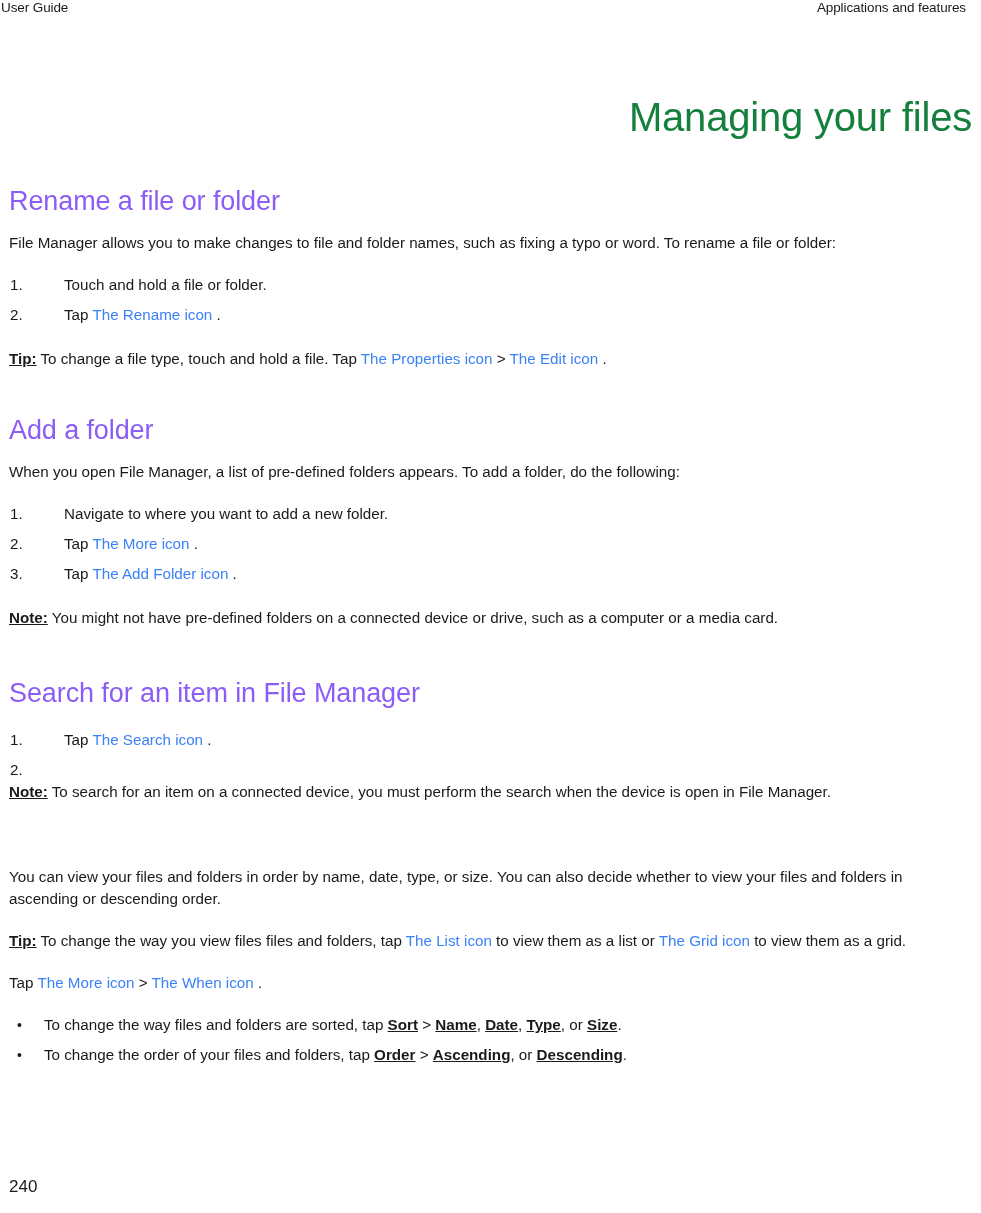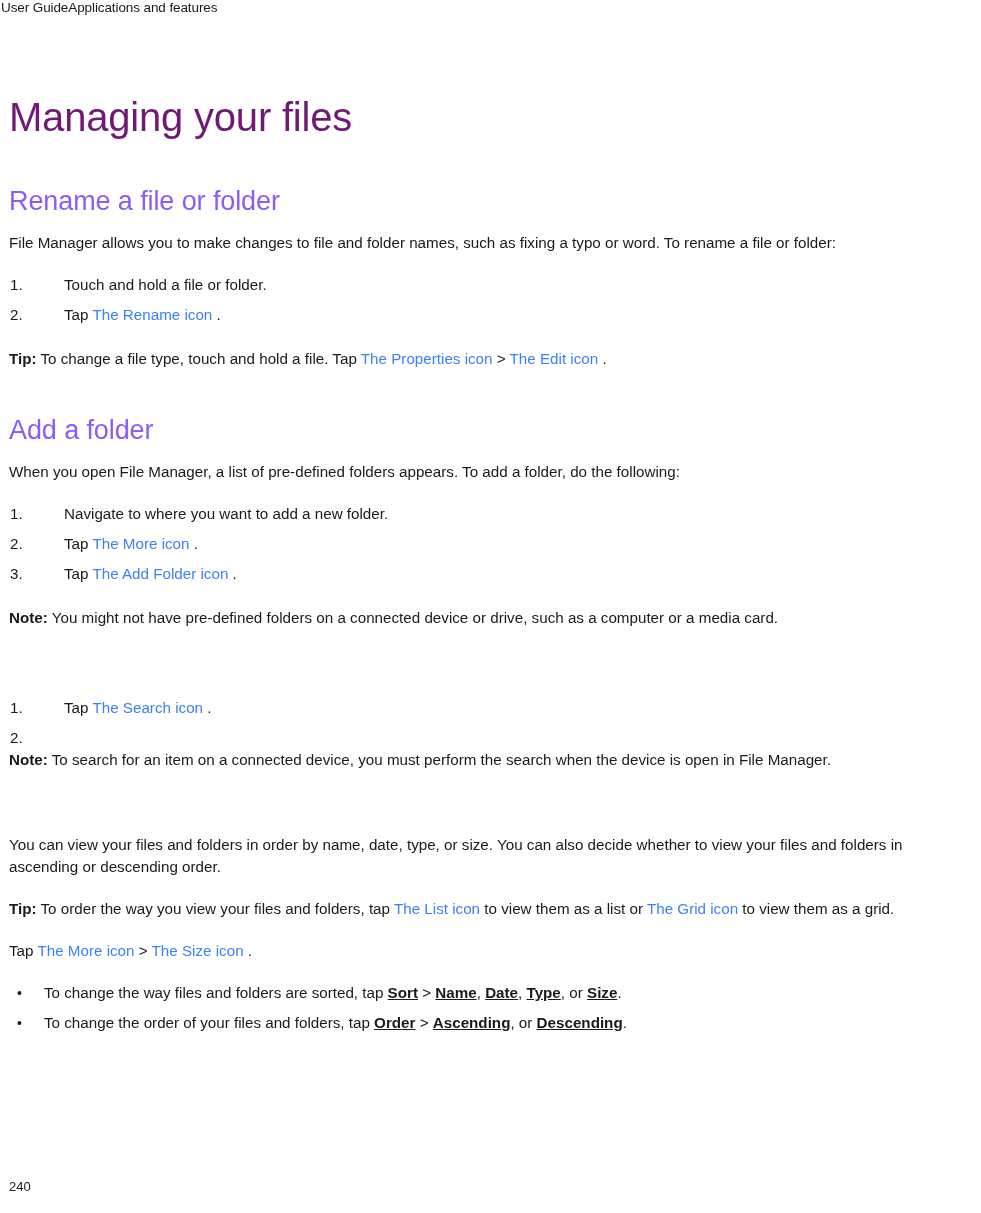--- a/index.html
+++ b/index.html
@@ -25,20 +25,21 @@
   }
 
   
   .running-header {
     position: absolute;
     top: 0px;
     left: 0px;
     width: 981px;
     height: 24px;
     display: flex;
+    justify-content: space-between;
     align-items: flex-start;
     font-size: 13.5px;
     line-height: 16px;
     color: #1a1a1a;
     letter-spacing: -0.1px;
   }
   .running-header .hdr-left  { padding-left: 1px; }
   .running-header .hdr-right { padding-right: 15px; text-align: right; }
 
   
@@ -50,41 +51,42 @@
   }
 
   
   h1.doc-title {
     font-size: 40px;
     font-weight: 300;
     line-height: 46px;
     margin: 0;
     padding: 0;
     letter-spacing: -0.2px;
-    color: #701a75;
+    color: #15803d;
+    text-align: right;
   }
   h2.section-title {
     font-size: 27px;
     font-weight: 300;
     line-height: 32px;
     margin: 0;
     padding: 0;
     letter-spacing: -0.1px;
     color: #8b5cf6;
   }
 
   
   p.body-text {
     font-size: 15.2px;
     line-height: 22px;
     margin: 0;
     padding: 0;
     color: #1a1a1a;
   }
-  .lead-label { font-weight: bold; }
+  .lead-label { font-weight: bold; text-decoration: underline; }
 
   
   ol.steps, ul.bullets {
     margin: 0;
     padding: 0;
     list-style: none;
   }
   ol.steps > li {
     position: relative;
     font-size: 15.2px;
@@ -135,21 +137,21 @@
   .sp-after-p    { height: 20px; }
   .sp-after-list { height: 22px; }
   .sp-after-tip  { height: 44px; }
   .sp-after-note { height: 48px; }
 
   
   .page-number {
     position: absolute;
     left: 9px;
     bottom: 18px;
-    font-size: 13px;
+    font-size: 17px;
     line-height: 17px;
     color: #1a1a1a;
   }
 </style>
 </head>
 <body>
 
 <div class="page">
 
   <div class="running-header">
@@ -201,20 +203,21 @@
         <span class="step-num">3.</span><span>Tap </span><span class="icon-ref">The Add Folder icon</span><span> .</span>
       </li>
     </ol>
 
     <div class="blk sp-after-list"></div>
 
     <p class="body-text"><span class="lead-label">Note:</span><span> You might not have pre-defined folders on a connected device or drive, such as a computer or a media card.</span></p>
 
     <div class="blk sp-after-note"></div>
 
+    <h2 class="section-title">Search for an item in File Manager</h2>
     <div class="blk sp-after-p"></div>
 
     <ol class="steps">
       <li>
         <span class="step-num">1.</span><span>Tap </span><span class="icon-ref">The Search icon</span><span> .</span>
       </li>
       <li>
         <span class="step-num">2.</span>
       </li>
     </ol>
@@ -222,25 +225,25 @@
     <div class="blk sp-after-list"></div>
 
     <p class="body-text"><span class="lead-label">Note:</span><span> To search for an item on a connected device, you must perform the search when the device is open in File Manager.</span></p>
 
     <div class="blk sp-after-note"></div>
 
     <div class="blk sp-after-h2"></div>
     <p class="body-text">You can view your files and folders in order by name, date, type, or size. You can also decide whether to view your files and folders in ascending or descending order.</p>
     <div class="blk sp-after-p"></div>
 
-    <p class="body-text"><span class="lead-label">Tip:</span><span> To order the way you view your files and folders, tap </span><span class="icon-ref">The List icon</span><span> to view them as a list or </span><span class="icon-ref">The Grid icon</span><span> to view them as a grid.</span></p>
-
-    <div class="blk sp-after-p"></div>
-
-    <p class="body-text"><span>Tap </span><span class="icon-ref">The More icon</span><span class="sep"> &gt; </span><span class="icon-ref">The Size icon</span><span> .</span></p>
+    <p class="body-text"><span class="lead-label">Tip:</span><span> To change the way you view files files and folders, tap </span><span class="icon-ref">The List icon</span><span> to view them as a list or </span><span class="icon-ref">The Grid icon</span><span> to view them as a grid.</span></p>
+
+    <div class="blk sp-after-p"></div>
+
+    <p class="body-text"><span>Tap </span><span class="icon-ref">The More icon</span><span class="sep"> &gt; </span><span class="icon-ref">The When icon</span><span> .</span></p>
 
     <div class="blk sp-after-p"></div>
 
     <ul class="bullets">
       <li>
         <span class="bullet-dot">•</span><span>To change the way files and folders are sorted, tap </span><span class="bold">Sort</span><span class="sep"> &gt; </span><span class="bold">Name</span><span>, </span><span class="bold">Date</span><span>, </span><span class="bold">Type</span><span>, or </span><span class="bold">Size</span><span>.</span>
       </li>
       <li>
         <span class="bullet-dot">•</span><span>To change the order of your files and folders, tap </span><span class="bold">Order</span><span class="sep"> &gt; </span><span class="bold">Ascending</span><span>, or </span><span class="bold">Descending</span><span>.</span>
       </li>

